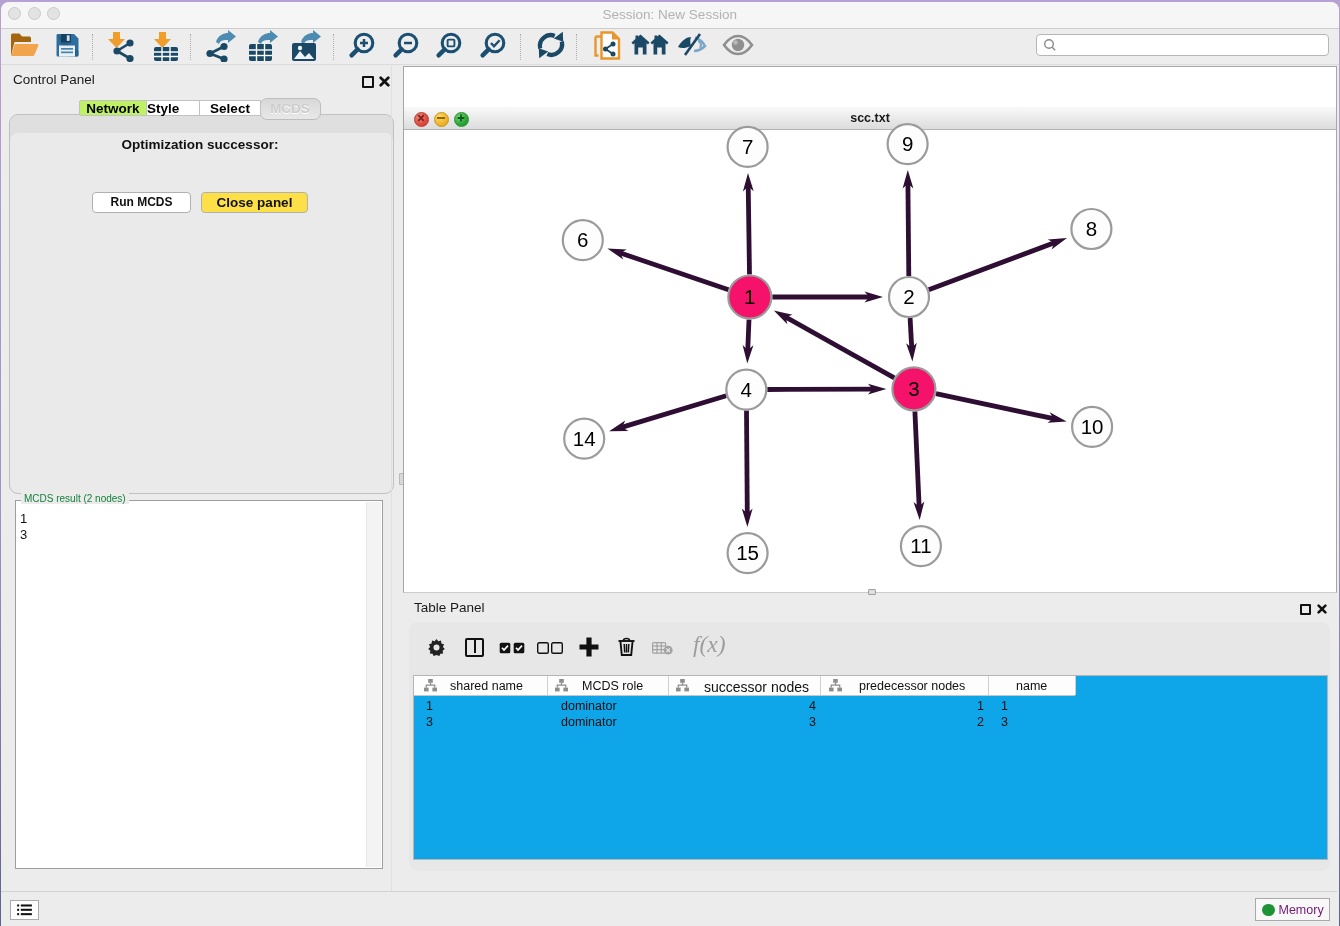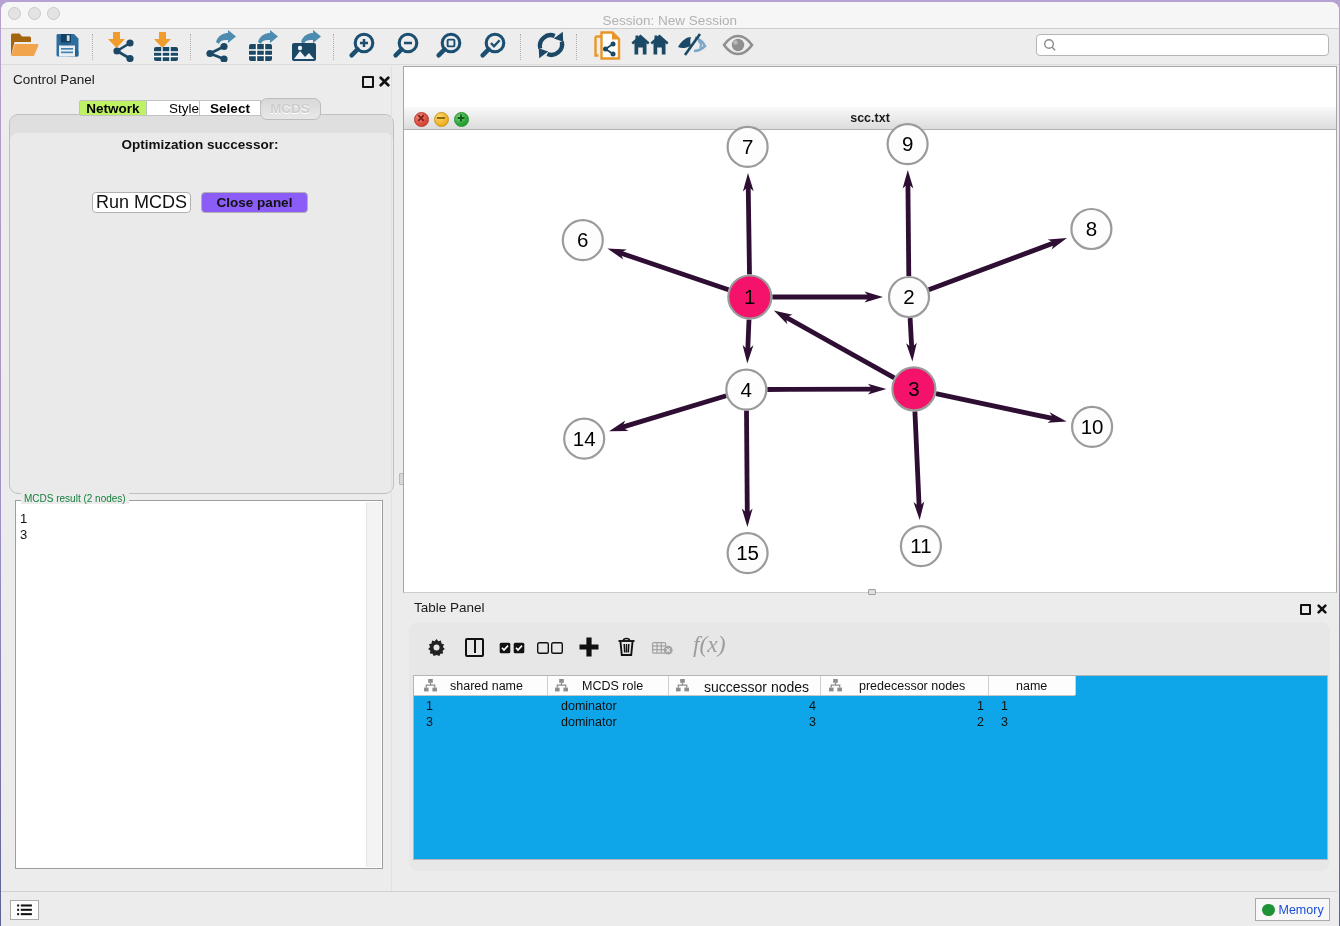--- a/index.html
+++ b/index.html
@@ -3,21 +3,21 @@
 <meta charset="utf-8">
 <style>
 html,body{margin:0;padding:0;}
 body{width:1340px;height:926px;overflow:hidden;position:relative;
  background:linear-gradient(180deg,#b5a1d2 0%,#a291c4 55%,#5d6292 100%);
  font-family:"Liberation Sans",sans-serif;}
 .abs{position:absolute;}
 #win{will-change:transform;position:absolute;left:1px;top:2px;width:1337.5px;height:924px;background:#ececec;border-radius:8px 8px 0 0;overflow:hidden;}
 #titlebar{position:absolute;left:0;top:0;width:100%;height:26px;background:#f6f6f6;border-bottom:1px solid #cdcdcd;border-radius:8px 8px 0 0;}
 .tl{position:absolute;top:4.5px;width:11px;height:11px;border-radius:50%;background:#e3e3e3;border:1px solid #c9c9c9;}
-#wtitle{position:absolute;top:5px;left:0;width:100%;text-align:center;font-size:13.5px;color:#b2b2b2;margin-top:6px;}
+#wtitle{position:absolute;top:5px;left:0;width:100%;text-align:center;font-size:13.5px;color:#b2b2b2;}
 #toolbar{position:absolute;left:0;top:27px;width:100%;height:35px;background:#ededed;border-bottom:1px solid #dcdcdc;}
 .sep{position:absolute;top:5px;height:26px;width:0;border-left:1px dotted #adadad;}
 #search{position:absolute;left:1035px;top:5px;width:291px;height:19.5px;background:#fff;border:1px solid #b6b6b6;border-radius:4px;}
 </style>
 </head>
 <body>
 <div id="win">
  <div id="titlebar">
   <div class="tl" style="left:7px"></div>
   <div class="tl" style="left:26.5px"></div>
@@ -161,30 +161,30 @@
 <div class="abs" style="left:361px;top:74px;width:8px;height:8px;border:2px solid #111;border-radius:1px"></div>
 <svg class="abs" style="left:377.5px;top:74px" width="11" height="11" viewBox="0 0 11 11">
       <path d="M1.7 1.7 L9.3 9.3 M9.3 1.7 L1.7 9.3" stroke="#111" stroke-width="2.7" stroke-linecap="round"></path>
     </svg>
 
 <div class="abs" style="left:8px;top:112px;width:383px;height:378px;background:#eaeaea;border:1px solid #c0c0c0;border-radius:9px;box-shadow:inset 0 18px 0 #dfdfdf"></div>
 
 <div class="abs" style="left:78px;top:96px;width:245px;height:22px;">
   <div class="abs" style="left:181px;top:0;width:59px;height:20px;background:linear-gradient(180deg,#d8d8d8,#e8e8e8);border:1px solid #bdbdbd;border-radius:7px;"></div>
   <div class="abs" style="left:0;top:2px;width:66px;height:14px;background:#bef264;border:1px solid #c2c2c2;text-align:center;font-size:13.5px;font-weight:bold;line-height:15px;border-radius:2px 0 0 2px">Network</div>
-  <div class="abs" style="left:67px;top:2px;width:52px;height:14px;background:#fff;border:1px solid #c2c2c2;text-align:right;font-size:13.5px;font-weight:normal;line-height:15px">Style</div>
+  <div class="abs" style="left:67px;top:2px;width:52px;height:14px;background:#fff;border:1px solid #c2c2c2;text-align:left;font-size:13.5px;font-weight:bold;line-height:15px">Style</div>
   <div class="abs" style="left:120px;top:2px;width:60px;height:14px;background:#fff;border:1px solid #c2c2c2;text-align:center;font-size:13.5px;font-weight:bold;line-height:15px">Select</div>
   <div class="abs" style="left:182px;top:1px;width:58px;height:20px;text-align:center;font-size:13.5px;line-height:20px;font-weight:bold;color:#cdcdcd;text-shadow:0 1px 0 #fff">MCDS</div>
 </div>
 
 <div class="abs" style="left:0;top:135px;width:398px;text-align:center;font-size:13.5px;font-weight:bold;color:#111">Optimization successor:</div>
 
 
-<div class="abs" style="left:91px;top:190px;width:97px;height:19px;background:#fff;border:1px solid #b1b1b1;border-radius:4px;text-align:center;font-size:18px;font-weight:normal;line-height:19px;color:#111">Run MCDS</div>
-<div class="abs" style="left:200px;top:190px;width:105px;height:19px;background:#8b5cf6;border:1px solid #b1b1b1;border-radius:4px;text-align:center;font-size:13.5px;font-weight:bold;line-height:19px;color:#111">Close panel</div>
+<div class="abs" style="left:91px;top:190px;width:97px;height:19px;background:#fff;border:1px solid #b1b1b1;border-radius:4px;text-align:center;font-size:12px;font-weight:bold;line-height:19px;color:#111">Run MCDS</div>
+<div class="abs" style="left:200px;top:190px;width:105px;height:19px;background:#fde047;border:1px solid #b1b1b1;border-radius:4px;text-align:center;font-size:13.5px;font-weight:bold;line-height:19px;color:#111">Close panel</div>
 
 <div class="abs" style="left:14px;top:498px;width:366px;height:367px;border:1px solid #9e9e9e;background:#fff;">
   <div class="abs" style="left:5px;top:-8px;background:#ebebeb;padding:0 3px;font-size:10px;color:#15803d">MCDS result (2 nodes)</div>
   <div class="abs" style="left:4px;top:10px;font-size:13px;color:#111;line-height:16px">1<br>3</div>
   <div class="abs" style="right:1px;top:1px;width:14px;height:365px;background:#f3f3f3;border-left:1px solid #e6e6e6;"></div>
 </div>
 
 <div class="abs" style="left:397.5px;top:471px;width:5px;height:10px;background:#d8d8d8;border:1px solid #b9b9b9;border-radius:1px"></div>
 
 <div class="abs" style="left:389.5px;top:64px;width:0;height:825px;border-left:1px solid #e0e0e0"></div>
@@ -375,16 +375,16 @@
           <rect x="4" y="0.5" width="12" height="2.2"></rect>
    <rect x="0" y="5.2" width="2.2" height="2.2"></rect>
           <rect x="4" y="5.2" width="12" height="2.2"></rect>
    <rect x="0" y="9.9" width="2.2" height="2.2"></rect>
           <rect x="4" y="9.9" width="12" height="2.2"></rect>
   </g>
  </svg>
 </div>
 <div class="abs" style="left:1253.5px;top:896px;width:73px;height:21px;background:#f8f8f8;border:1px solid #a9a9a9;">
  <div class="abs" style="left:6.5px;top:4.5px;width:12.5px;height:12.5px;border-radius:50%;background:#1d9335"></div>
- <div class="abs" style="left:23px;top:3.5px;font-size:12.5px;color:#1d4ed8">Memory</div>
+ <div class="abs" style="left:23px;top:3.5px;font-size:12.5px;color:#701a75">Memory</div>
 </div>
 
 </div>
 
 </body></html>

